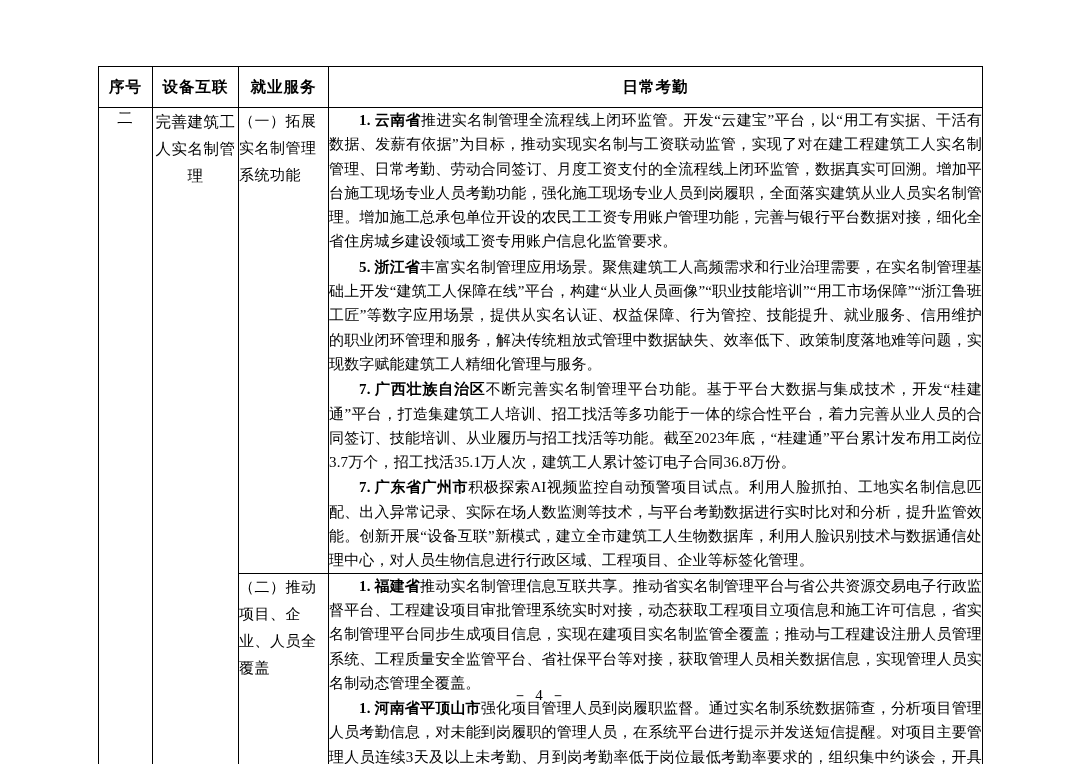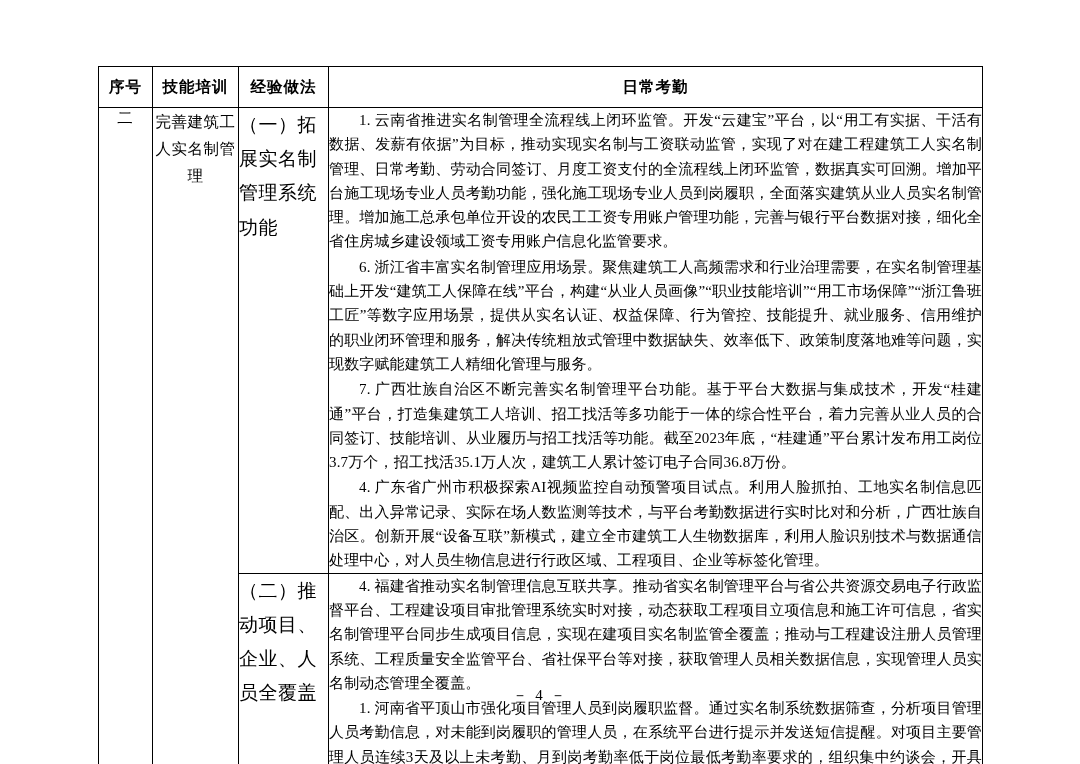--- a/index.html
+++ b/index.html
@@ -59,39 +59,39 @@
   .cell-task {
     vertical-align: middle;
     font-size: 15.5px;
     text-align: center;
     line-height: 1.75;
     letter-spacing: 0.5px;
     padding: 4px 6px;
   }
   .cell-measure {
     vertical-align: middle;
-    font-size: 19px;
+    font-size: 15px;
     text-align: left;
     line-height: 1.8;
     letter-spacing: 0.5px;
     padding: 4px 6px;
   }
   .cell-exp {
     font-size: 15px;
     line-height: 1.62;
     padding: 6px 9px 8px 9px;
     text-align: justify;
     letter-spacing: 0.15px;
   }
   .cell-exp p {
     margin: 0 0 1px 0;
     text-indent: 2em;
   }
   .cell-exp p:last-child { margin-bottom: 0; }
-  b { font-weight: normal; }
+  b { font-weight: bold; }
 
   .page-number {
     position: absolute;
     left: 0;
     top: 686px;
     width: 1080px;
     text-align: center;
     font-size: 15px;
     letter-spacing: 2px;
   }
@@ -104,41 +104,41 @@
   <table class="doc-table">
     <colgroup>
       <col class="col-no">
       <col class="col-task">
       <col class="col-measure">
       <col class="col-exp">
     </colgroup>
     <tbody>
         <tr class="hdr">
       <td>序号</td>
-      <td>技能培训</td>
-      <td>经验做法</td>
+      <td>设备互联</td>
+      <td>就业服务</td>
       <td>日常考勤</td>
     </tr>
 
     <tr>
       <td class="cell-no" rowspan="2">二</td>
       <td class="cell-task" rowspan="2">完善建筑工人实名制管理</td>
       <td class="cell-measure">（一）拓展实名制管理系统功能</td>
       <td class="cell-exp">
         <p><b>1. 云南省</b><span>推进实名制管理全流程线上闭环监管。开发“云建宝”平台，以“用工有实据、干活有数据、发薪有依据”为目标，推动实现实名制与工资联动监管，实现了对在建工程建筑工人实名制管理、日常考勤、劳动合同签订、月度工资支付的全流程线上闭环监管，数据真实可回溯。增加平台施工现场专业人员考勤功能，强化施工现场专业人员到岗履职，全面落实建筑从业人员实名制管理。增加施工总承包单位开设的农民工工资专用账户管理功能，完善与银行平台数据对接，细化全省住房城乡建设领域工资专用账户信息化监管要求。</span></p>
-        <p><b>6. 浙江省</b><span>丰富实名制管理应用场景。聚焦建筑工人高频需求和行业治理需要，在实名制管理基础上开发“建筑工人保障在线”平台，构建“从业人员画像”“职业技能培训”“用工市场保障”“浙江鲁班工匠”等数字应用场景，提供从实名认证、权益保障、行为管控、技能提升、就业服务、信用维护的职业闭环管理和服务，解决传统粗放式管理中数据缺失、效率低下、政策制度落地难等问题，实现数字赋能建筑工人精细化管理与服务。</span></p>
+        <p><b>5. 浙江省</b><span>丰富实名制管理应用场景。聚焦建筑工人高频需求和行业治理需要，在实名制管理基础上开发“建筑工人保障在线”平台，构建“从业人员画像”“职业技能培训”“用工市场保障”“浙江鲁班工匠”等数字应用场景，提供从实名认证、权益保障、行为管控、技能提升、就业服务、信用维护的职业闭环管理和服务，解决传统粗放式管理中数据缺失、效率低下、政策制度落地难等问题，实现数字赋能建筑工人精细化管理与服务。</span></p>
         <p><b>7. 广西壮族自治区</b><span>不断完善实名制管理平台功能。基于平台大数据与集成技术，开发“桂建通”平台，打造集建筑工人培训、招工找活等多功能于一体的综合性平台，着力完善从业人员的合同签订、技能培训、从业履历与招工找活等功能。截至2023年底，“桂建通”平台累计发布用工岗位3.7万个，招工找活35.1万人次，建筑工人累计签订电子合同36.8万份。</span></p>
-        <p><b>4. 广东省广州市</b><span>积极探索AI视频监控自动预警项目试点。利用人脸抓拍、工地实名制信息匹配、出入异常记录、实际在场人数监测等技术，与平台考勤数据进行实时比对和分析，广西壮族自治区。创新开展“设备互联”新模式，建立全市建筑工人生物数据库，利用人脸识别技术与数据通信处理中心，对人员生物信息进行行政区域、工程项目、企业等标签化管理。</span></p>
+        <p><b>7. 广东省广州市</b><span>积极探索AI视频监控自动预警项目试点。利用人脸抓拍、工地实名制信息匹配、出入异常记录、实际在场人数监测等技术，与平台考勤数据进行实时比对和分析，提升监管效能。创新开展“设备互联”新模式，建立全市建筑工人生物数据库，利用人脸识别技术与数据通信处理中心，对人员生物信息进行行政区域、工程项目、企业等标签化管理。</span></p>
       </td>
     </tr>
 
     <tr>
       <td class="cell-measure">（二）推动项目、企业、人员全覆盖</td>
       <td class="cell-exp">
-        <p><b>4. 福建省</b><span>推动实名制管理信息互联共享。推动省实名制管理平台与省公共资源交易电子行政监督平台、工程建设项目审批管理系统实时对接，动态获取工程项目立项信息和施工许可信息，省实名制管理平台同步生成项目信息，实现在建项目实名制监管全覆盖；推动与工程建设注册人员管理系统、工程质量安全监管平台、省社保平台等对接，获取管理人员相关数据信息，实现管理人员实名制动态管理全覆盖。</span></p>
+        <p><b>1. 福建省</b><span>推动实名制管理信息互联共享。推动省实名制管理平台与省公共资源交易电子行政监督平台、工程建设项目审批管理系统实时对接，动态获取工程项目立项信息和施工许可信息，省实名制管理平台同步生成项目信息，实现在建项目实名制监管全覆盖；推动与工程建设注册人员管理系统、工程质量安全监管平台、省社保平台等对接，获取管理人员相关数据信息，实现管理人员实名制动态管理全覆盖。</span></p>
         <p><b>1. 河南省平顶山市</b><span>强化项目管理人员到岗履职监督。通过实名制系统数据筛查，分析项目管理人员考勤信息，对未能到岗履职的管理人员，在系统平台进行提示并发送短信提醒。对项目主要管理人员连续3天及以上未考勤、月到岗考勤率低于岗位最低考勤率要求的，组织集中约谈会，开具整改通知单，责令整改。</span></p>
       </td>
     </tr>
   </tbody>
     </table>
 
   <div class="page-number">－ 4 －</div>
 </div>
 
 </body></html>

